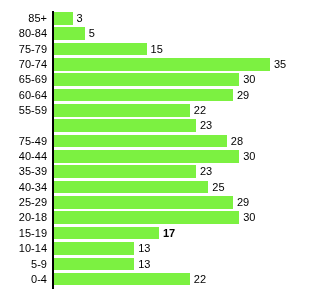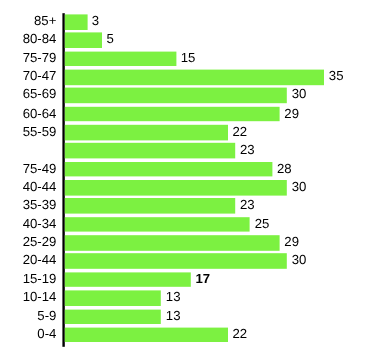--- a/index.html
+++ b/index.html
@@ -105,21 +105,21 @@
           </div>
         </div>
         <div class="bar-row">
           <div class="cat-label">75-79</div>
           <div class="bar-track" style="width: 87px;">
             <div class="bar" style="width: 92.5714px; background: rgb(124, 241, 65);"></div>
             <div class="bar-value" style="left: 92.5714px;">15</div>
           </div>
         </div>
         <div class="bar-row">
-          <div class="cat-label">70-47</div>
+          <div class="cat-label">70-74</div>
           <div class="bar-track" style="width: 216px; padding-left: 16px;">
             <div class="bar" style="width: 216px; background: rgb(124, 241, 65);"></div>
             <div class="bar-value" style="left: 216px;">35</div>
           </div>
         </div>
         <div class="bar-row">
           <div class="cat-label">65-69</div>
           <div class="bar-track" style="width: 185.143px;">
             <div class="bar" style="width: 185.143px; background: rgb(124, 241, 65);"></div>
             <div class="bar-value" style="left: 185.143px;">30</div>
@@ -174,21 +174,21 @@
           </div>
         </div>
         <div class="bar-row">
           <div class="cat-label">25-29</div>
           <div class="bar-track" style="width: 178.971px;">
             <div class="bar" style="width: 178.971px; background: rgb(124, 241, 65);"></div>
             <div class="bar-value" style="left: 178.971px;">29</div>
           </div>
         </div>
         <div class="bar-row">
-          <div class="cat-label">20-44</div>
+          <div class="cat-label">20-18</div>
           <div class="bar-track" style="width: 185.143px;">
             <div class="bar" style="width: 185.143px; background: rgb(124, 241, 65);"></div>
             <div class="bar-value" style="left: 185.143px;">30</div>
           </div>
         </div>
         <div class="bar-row">
           <div class="cat-label">15-19</div>
           <div class="bar-track" style="width: 104.914px; font-weight: bold;">
             <div class="bar" style="width: 104.914px; background: rgb(124, 241, 65);"></div>
             <div class="bar-value" style="left: 104.914px;">17</div>

